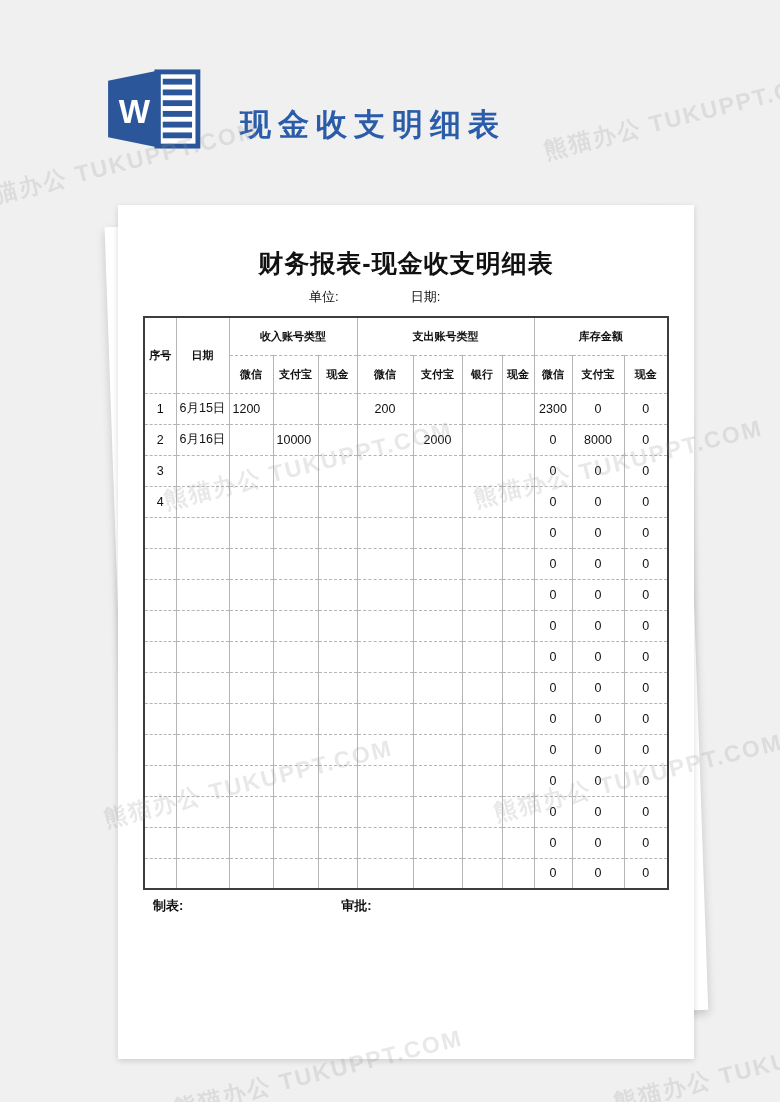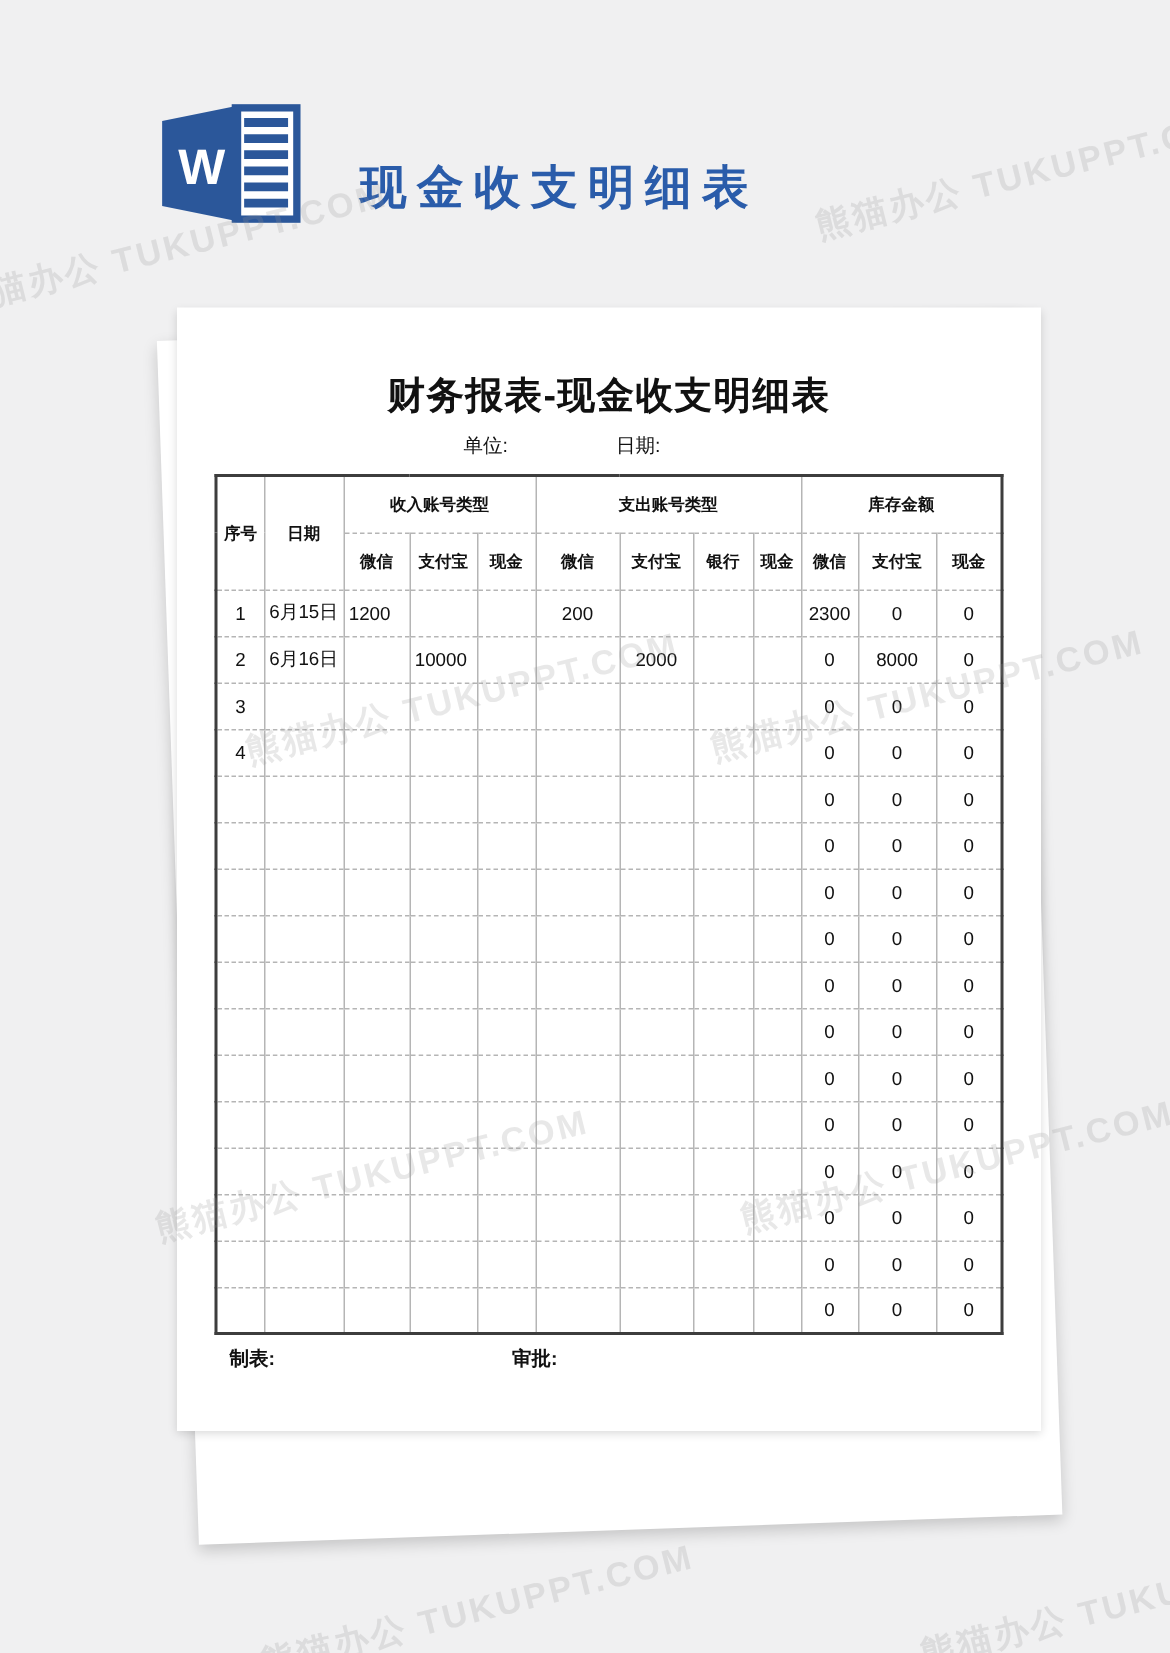--- a/index.html
+++ b/index.html
@@ -27,21 +27,21 @@
   }
 
   
   .page-stack{position:absolute;left:118px;top:205px;width:576px;height:803px;}
   .back-page{
     position:absolute;left:0;top:0;width:576px;height:803px;background:#fff;
     transform:rotate(-2deg) translateY(12px);
     box-shadow:0 4px 10px rgba(0,0,0,0.18);
   }
   .main-page{
-    position:absolute;left:0;top:0;width:576px;height:749px;background:#fff;
+    position:absolute;left:0;top:0;width:576px;height:854px;background:#fff;
     box-shadow:0 2px 6px rgba(0,0,0,0.15);
     padding:42px 25px 0 25px;
   }
 
   .doc-title{
     text-align:center;font-size:25px;font-weight:bold;color:#111;
     letter-spacing:1px;margin:0 0 8px 0;white-space:nowrap;
   }
   .unit-date-row{
     display:flex;font-size:13px;font-weight:normal;color:#111;

